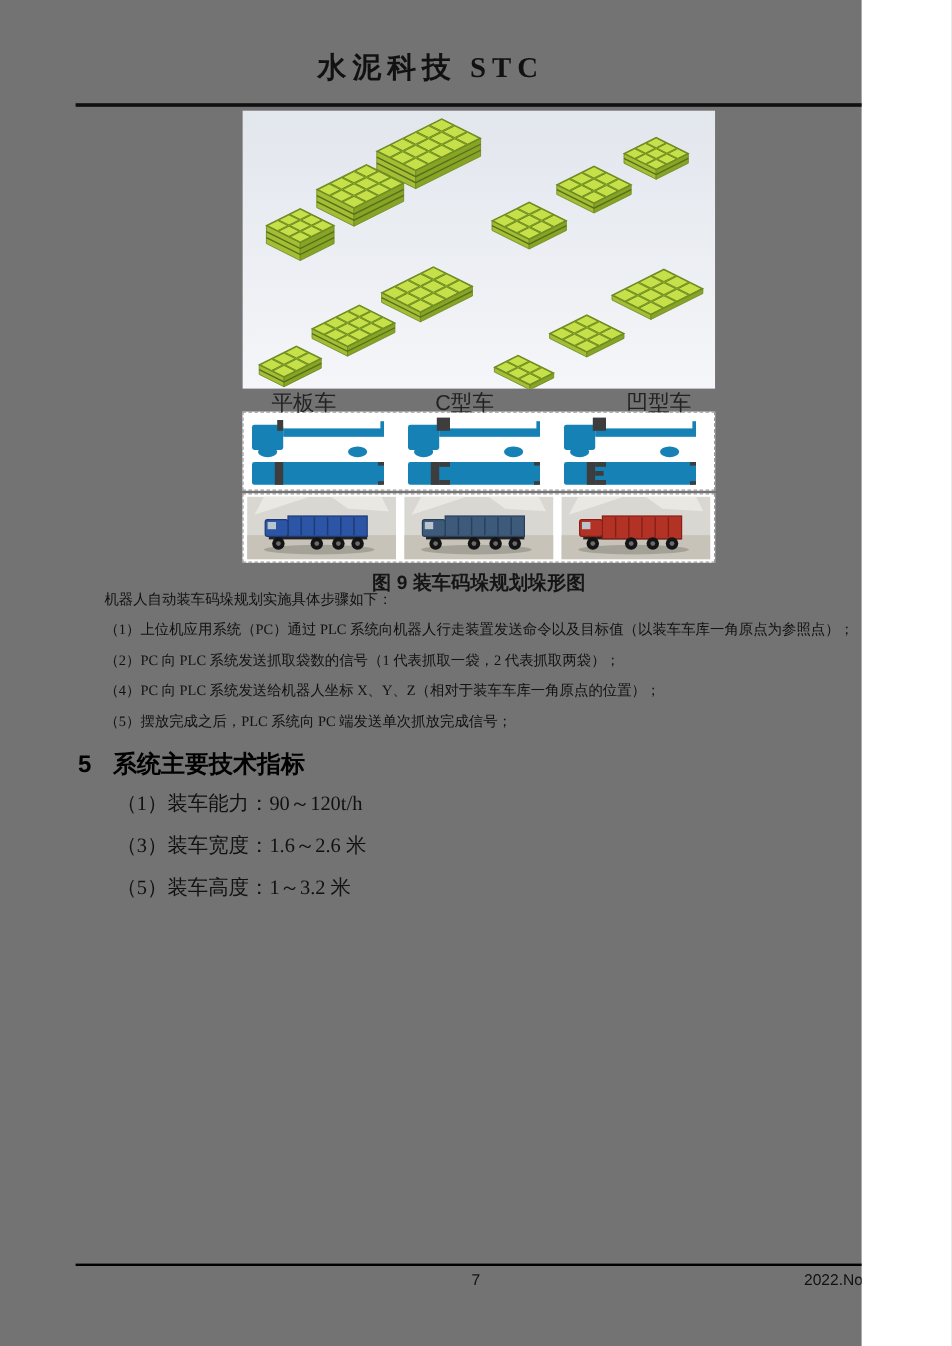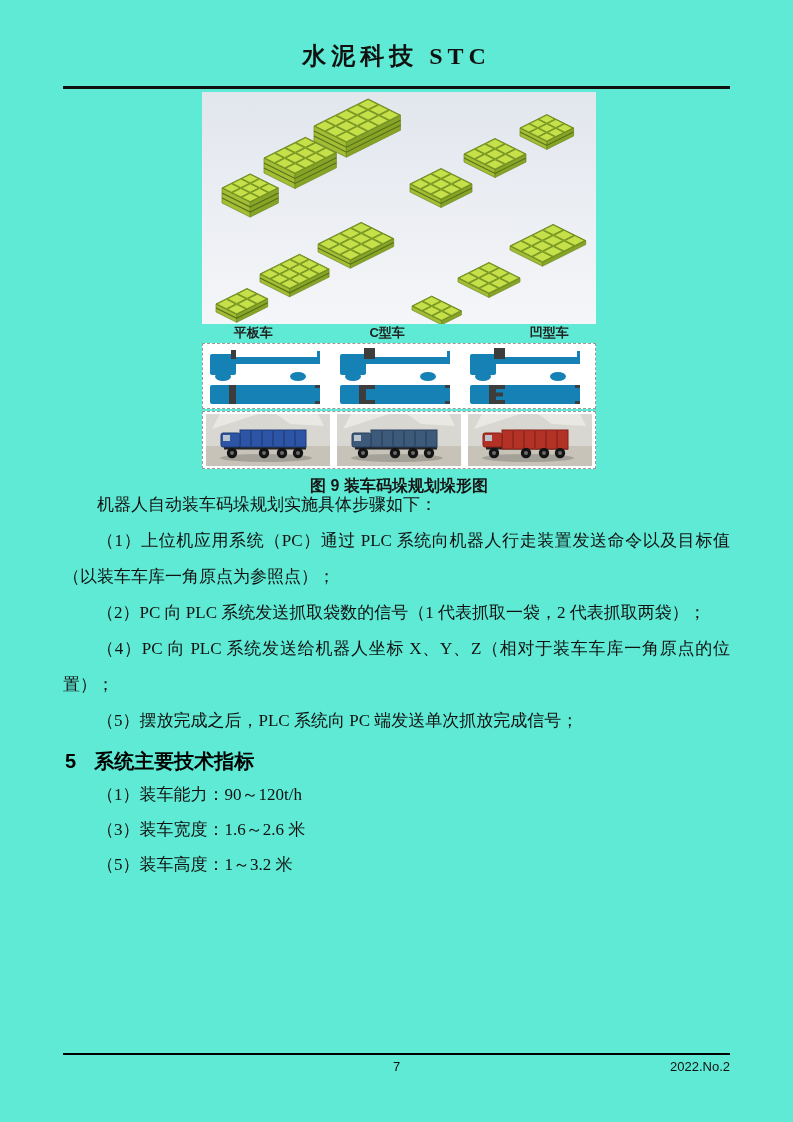--- a/index.html
+++ b/index.html
@@ -1,34 +1,34 @@
 <!DOCTYPE html>
 <html><head>
 <meta charset="utf-8">
 <style>
   html,body{margin:0;padding:0;background:#ffffff;}
-  .page{position:relative;width:793px;height:1122px;background:#5eead4;overflow:hidden;
+  .page{position:relative;width:718px;height:1122px;background:#737373;overflow:hidden;
         font-family:"Liberation Serif","DejaVu Serif",serif;color:#111;}
   .header-title{position:absolute;top:40px;left:0;width:100%;text-align:center;
         font-size:24px;font-weight:bold;letter-spacing:5px;}
   .header-rule{position:absolute;top:86px;left:63px;width:667px;border-top:3px solid #101010;}
 
   .figure{position:absolute;top:92px;left:202px;width:394px;}
   .pallet-svg{display:block;width:394px;height:232px;}
   .veh-labels{position:relative;height:17px;font-family:"Liberation Sans","DejaVu Sans",sans-serif;
-        font-size:13px;font-weight:bold;color:#222;}
+        font-size:18px;font-weight:normal;color:#222;}
   .veh-labels span{position:absolute;transform:translateX(-50%);white-space:nowrap;}
   .vl-0{left:13%;} .vl-1{left:47%;} .vl-2{left:81%;margin-left:28px;}
   .schem-box,.photo-box{border:1px dashed #9a9a9a;padding:1px;margin-top:2px;background:#fff;}
   .schem-box svg,.photo-box svg{display:block;width:388px;}
   .caption{margin-top:7px;text-align:center;font-family:"Liberation Sans","DejaVu Sans",sans-serif;
         font-size:16px;font-weight:600;color:#151515;}
 
   .bodyflow{position:absolute;top:487px;left:63px;width:667px;}
-  .bodyflow p{margin:0;font-size:17px;line-height:2.12;text-indent:2em;text-align:justify;}
+  .bodyflow p{margin:0;font-size:12px;line-height:2.12;text-indent:2em;text-align:justify;}
   .sec-heading{margin:9px 0 2px 2px;font-family:"Liberation Sans","DejaVu Sans",sans-serif;
         font-size:20px;font-weight:bold;color:#000;}
   .sec-heading .sec-num{margin-right:18px;}
   .spec-list{padding-left:2em;font-size:17px;line-height:2.06;}
 
   .footer{position:absolute;top:1053px;left:63px;width:667px;border-top:2px solid #000;}
   .page-number{text-align:center;font-family:"Liberation Sans","DejaVu Sans",sans-serif;
         font-size:13px;margin-top:4px;}
   .issue{position:absolute;right:0;top:4px;font-family:"Liberation Sans","DejaVu Sans",sans-serif;
         font-size:13px;}

